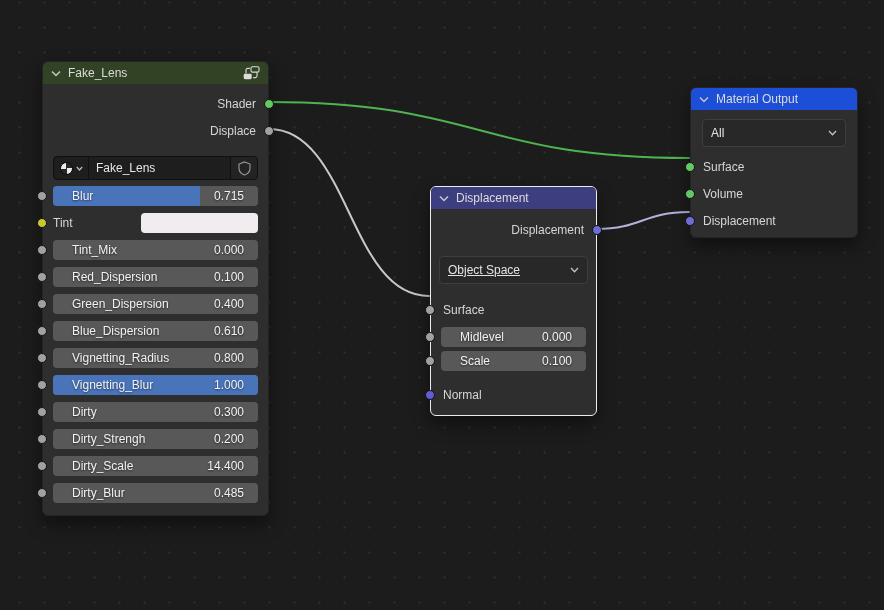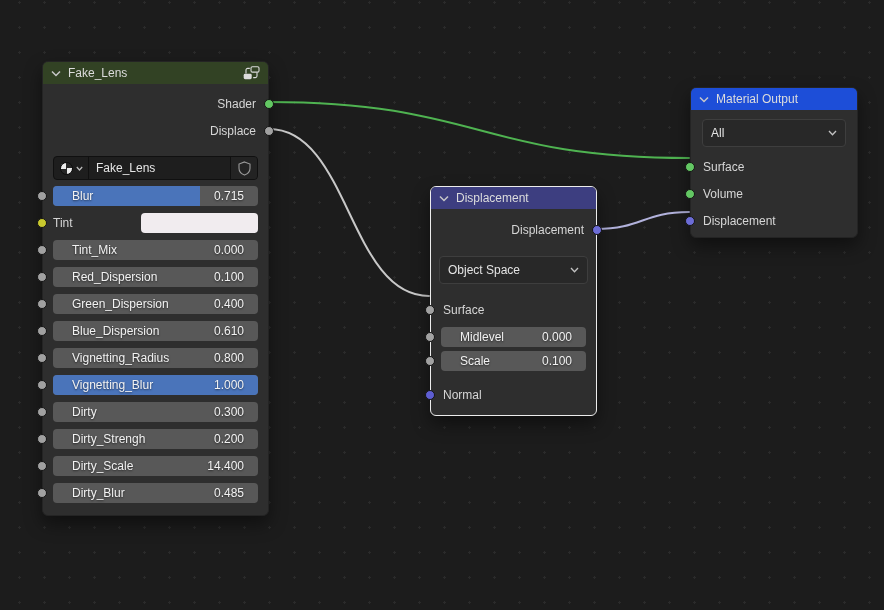--- a/index.html
+++ b/index.html
@@ -73,21 +73,21 @@
 
   
   .fl { left:42px; top:61px; width:227px; }
   .fl-body { padding-top:6px; }
   .fl .inputs { margin-top:6px; padding-bottom:5px; }
   .fl .mat-row { margin-top:12px; }
 
   
   .disp { left:430px; top:186px; width:167px; }
   .disp-body { padding-top:7px; padding-bottom:7px; }
-  .disp .dropdown { margin:13px 8px 12px; }
+  .disp .dropdown { margin:13px 8px 12px;text-decoration:underline; }
   .disp .row-height { margin-top:8px; }
   .disp .in-row { margin:4px 0 0; }
   .disp .row-normal { margin-top:10px; }
 
   
   .mo { left:690px; top:87px; width:168px; }
   .mo .dropdown { margin:9px 11px 0; }
   .mo .inputs { margin-top:6px; padding-bottom:3px; }
 </style>
 </head>

